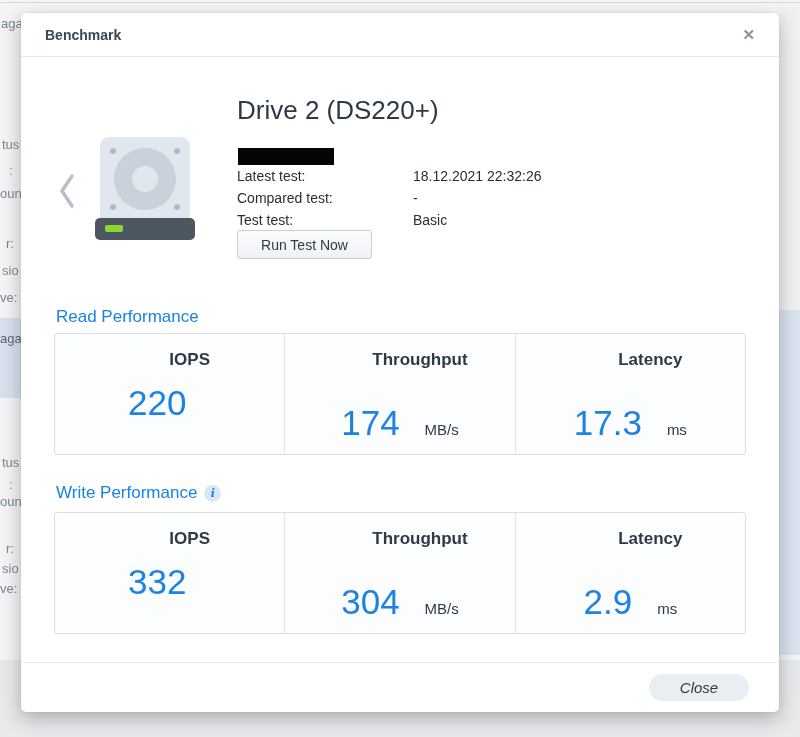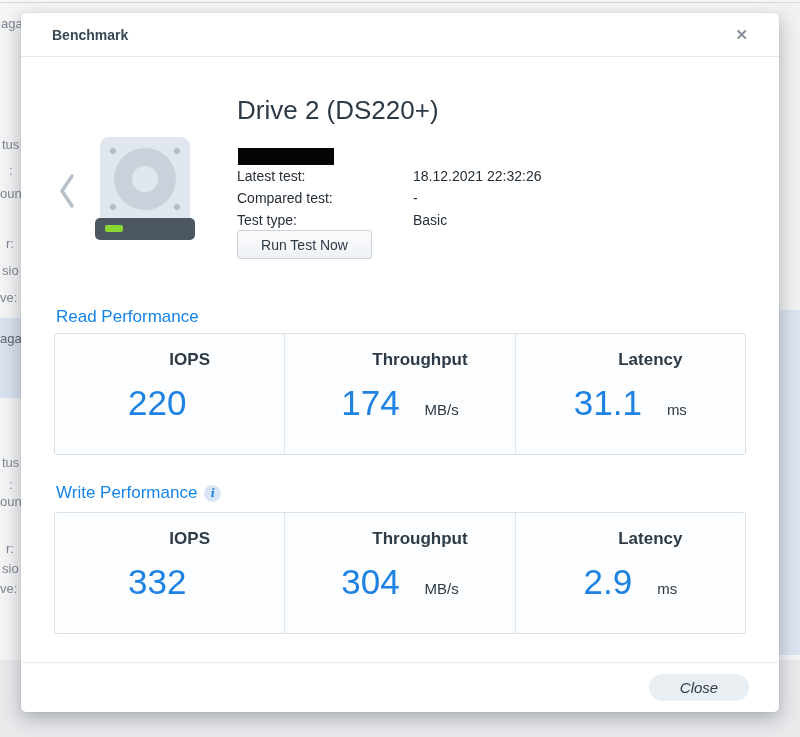--- a/index.html
+++ b/index.html
@@ -27,21 +27,21 @@
   
   .modal {
     position:absolute; left:21px; top:13px; width:758px; height:699px;
     background:#ffffff; border-radius:5px;
     box-shadow:0 6px 20px rgba(40,50,60,0.35), 0 0 0 1px rgba(0,0,0,0.03);
     z-index:10;
   }
   .modal-header {
     position:absolute; left:0; top:0; width:100%; height:44px;
     display:flex; align-items:center; justify-content:space-between;
-    padding:0 31px;
+    padding:0 24px;
     border-bottom:1px solid #e6e9ec;
   }
   .modal-title { font-size:14px; font-weight:bold; color:#384857; }
   .close-x {
     font-size:15px; color:#87929e; cursor:pointer; font-weight:bold;
     line-height:1;
   }
 
   
   .drive-title {
@@ -88,21 +88,21 @@
     position:absolute; left:33px; width:692px; height:122px;
     background:#fbfdfe; border:1px solid #d9e1e7; border-radius:3px;
     display:flex;
   }
   .perf-card.read { top:320px; }
   .perf-card.write { top:499px; }
   .metric {
     flex:1 1 0; display:flex; flex-direction:column; align-items:center;
     padding-top:16px;
   }
-  .metric + .metric { border-left:1px solid #dfe5ea; }
+  .metric + .metric { border-left:1px solid #dfe5ea;gap:20px; }
   .metric-label { font-size:17px; font-weight:bold; color:#2e3b47;margin-left:40px; }
   .metric-valrow { margin-top:13px; display:flex; align-items:baseline; }
   .metric-value { font-size:35px; color:#1e82e2; }
   .metric-unit { font-size:15px; color:#2e3b47; margin-left:25px; }
 
   
   .modal-footer {
     position:absolute; left:0; bottom:0; width:100%; height:50px;
     border-top:1px solid #e7ebee;
     display:flex; align-items:center; justify-content:flex-end;
@@ -176,21 +176,21 @@
     </div>
     <div class="row">
       <span class="lbl">Latest test:</span>
       <span>18.12.2021 22:32:26</span>
     </div>
     <div class="row">
       <span class="lbl">Compared test:</span>
       <span>-</span>
     </div>
     <div class="row">
-      <span class="lbl">Test type:</span>
+      <span class="lbl">Test test:</span>
       <span>Basic</span>
     </div>
   </div>
 
   <button class="run-btn">Run Test Now</button>
 
   <div class="section-title read">
     <span>Read Performance</span>
   </div>
   <div class="perf-card read">
@@ -204,21 +204,21 @@
     <div class="metric">
       <span class="metric-label">Throughput</span>
       <span class="metric-valrow">
         <span class="metric-value">174</span>
         <span class="metric-unit">MB/s</span>
       </span>
     </div>
     <div class="metric">
       <span class="metric-label">Latency</span>
       <span class="metric-valrow">
-        <span class="metric-value">31.1</span>
+        <span class="metric-value">17.3</span>
         <span class="metric-unit">ms</span>
       </span>
     </div>
   </div>
 
   <div class="section-title write">
     <span>Write Performance</span>
     <span class="info-badge">i</span>
   </div>
   <div class="perf-card write">

